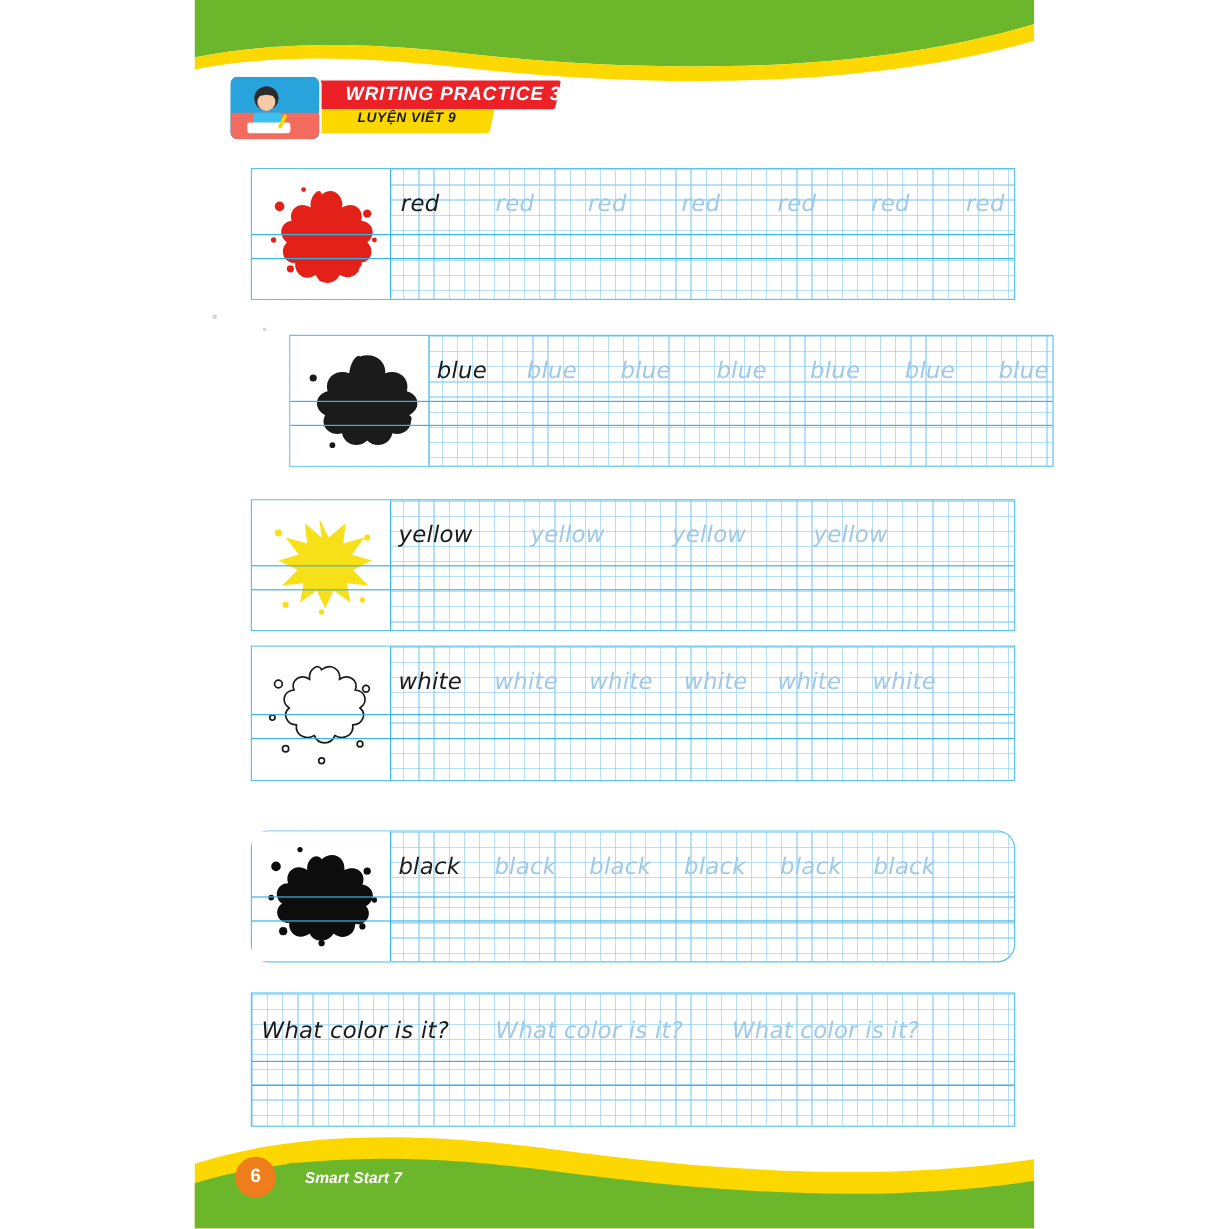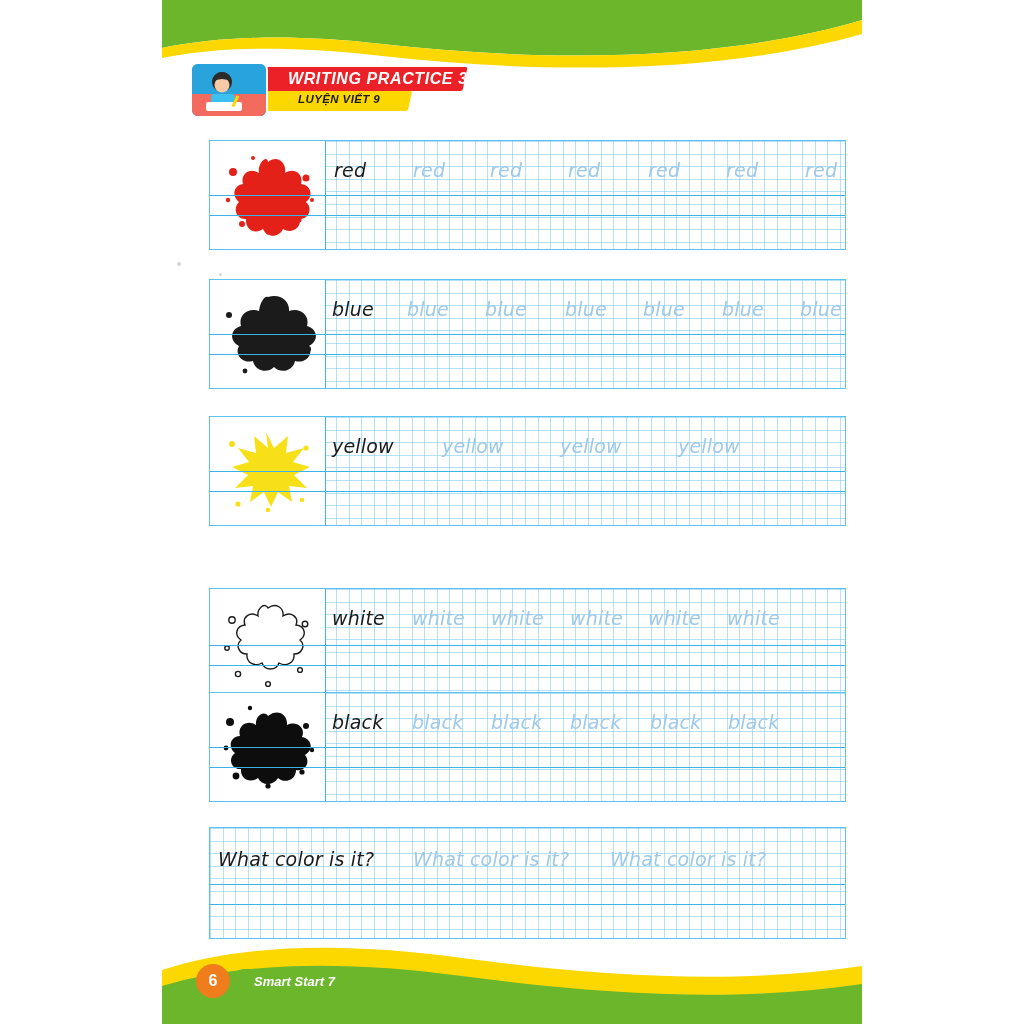--- a/index.html
+++ b/index.html
@@ -251,21 +251,21 @@
     <div class="blockline" style="top:74px;"></div>
     <span class="word solid" style="left:124px; top:18px;">red</span>
     <span class="word ghost" style="left:203px; top:18px;">red</span>
     <span class="word ghost" style="left:280px; top:18px;">red</span>
     <span class="word ghost" style="left:358px; top:18px;">red</span>
     <span class="word ghost" style="left:438px; top:18px;">red</span>
     <span class="word ghost" style="left:516px; top:18px;">red</span>
     <span class="word ghost" style="left:595px; top:18px;">red</span>
   </div>
 
-  <div class="row" id="row-blue" style="top:279px; height:110px;">
+  <div class="row" id="row-blue" style="top:279px; height:110px;margin-left:32px;">
     <div class="blot-cell">
       <svg width="96" height="86" viewBox="0 0 96 86">
         <g fill="#1b1b1b">
           <path d="M48,6 c12,-4 22,4 21,14 c11,-4 21,4 18,15 c11,3 12,15 2,20 c5,9 -4,18 -14,15 c-2,10 -14,13 -21,6 c-7,7 -19,4 -21,-6 c-10,3 -19,-6 -14,-15 c-10,-5 -9,-17 2,-20 c-3,-11 7,-19 18,-15 c1,-9 6,-16 9,-14 Z"></path>
           <circle cx="9" cy="24" r="3"></circle>
           <circle cx="88" cy="58" r="3"></circle>
           <circle cx="25" cy="80" r="2.4"></circle>
         </g>
       </svg>
     </div>
@@ -294,21 +294,21 @@
       </svg>
     </div>
     <div class="midline" style="top:54px;"></div>
     <div class="blockline" style="top:74px;"></div>
     <span class="word solid" style="left:122px; top:18px;">yellow</span>
     <span class="word ghost" style="left:232px; top:18px;">yellow</span>
     <span class="word ghost" style="left:350px; top:18px;">yellow</span>
     <span class="word ghost" style="left:468px; top:18px;">yellow</span>
   </div>
 
-  <div class="row" id="row-white" style="top:588px; height:113px;">
+  <div class="row" id="row-white" style="top:538px; height:113px;">
     <div class="blot-cell">
       <svg width="96" height="90" viewBox="0 0 96 90">
         <g fill="#ffffff" stroke="#1b1b1b" stroke-width="1.4">
           <path d="M48,8 c8,-6 16,0 15,8 c8,-5 16,1 13,9 c9,1 11,10 4,15 c6,5 2,14 -6,14 c1,9 -8,13 -15,9 c-3,8 -14,8 -17,0 c-7,4 -16,0 -15,-9 c-8,0 -12,-9 -6,-14 c-7,-5 -5,-14 4,-15 c-3,-8 5,-14 13,-9 c-1,-8 7,-14 10,-8 Z"></path>
           <circle cx="12" cy="20" r="3.2"></circle>
           <circle cx="85" cy="24" r="2.8"></circle>
           <circle cx="18" cy="74" r="2.6"></circle>
           <circle cx="80" cy="70" r="2.4"></circle>
           <circle cx="48" cy="84" r="2.4"></circle>
           <circle cx="7" cy="48" r="2.2"></circle>
@@ -318,21 +318,21 @@
     <div class="midline" style="top:56px;"></div>
     <div class="blockline" style="top:76px;"></div>
     <span class="word solid" style="left:122px; top:18px;">white</span>
     <span class="word ghost" style="left:202px; top:18px;">white</span>
     <span class="word ghost" style="left:281px; top:18px;">white</span>
     <span class="word ghost" style="left:360px; top:18px;">white</span>
     <span class="word ghost" style="left:438px; top:18px;">white</span>
     <span class="word ghost" style="left:517px; top:18px;">white</span>
   </div>
 
-  <div class="row" id="row-black" style="top:692px; height:110px;">
+  <div class="row" id="row-black" style="top:692px; height:110px;border-radius:15px;">
     <div class="blot-cell">
       <svg width="96" height="86" viewBox="0 0 96 86">
         <g fill="#0d0d0d">
           <path d="M48,12 c10,-8 20,-1 19,9 c10,-5 19,3 15,12 c10,2 12,13 3,18 c6,7 0,17 -9,15 c0,10 -11,14 -18,8 c-5,8 -16,8 -20,0 c-8,6 -18,1 -17,-9 c-9,1 -14,-10 -6,-16 c-8,-6 -4,-17 5,-17 c-3,-10 7,-17 16,-11 c-1,-9 8,-15 12,-9 Z"></path>
           <circle cx="10" cy="18" r="4"></circle>
           <circle cx="86" cy="22" r="3"></circle>
           <circle cx="16" cy="72" r="3.4"></circle>
           <circle cx="82" cy="68" r="2.6"></circle>
           <circle cx="48" cy="82" r="2.6"></circle>
           <circle cx="6" cy="44" r="2.4"></circle>

